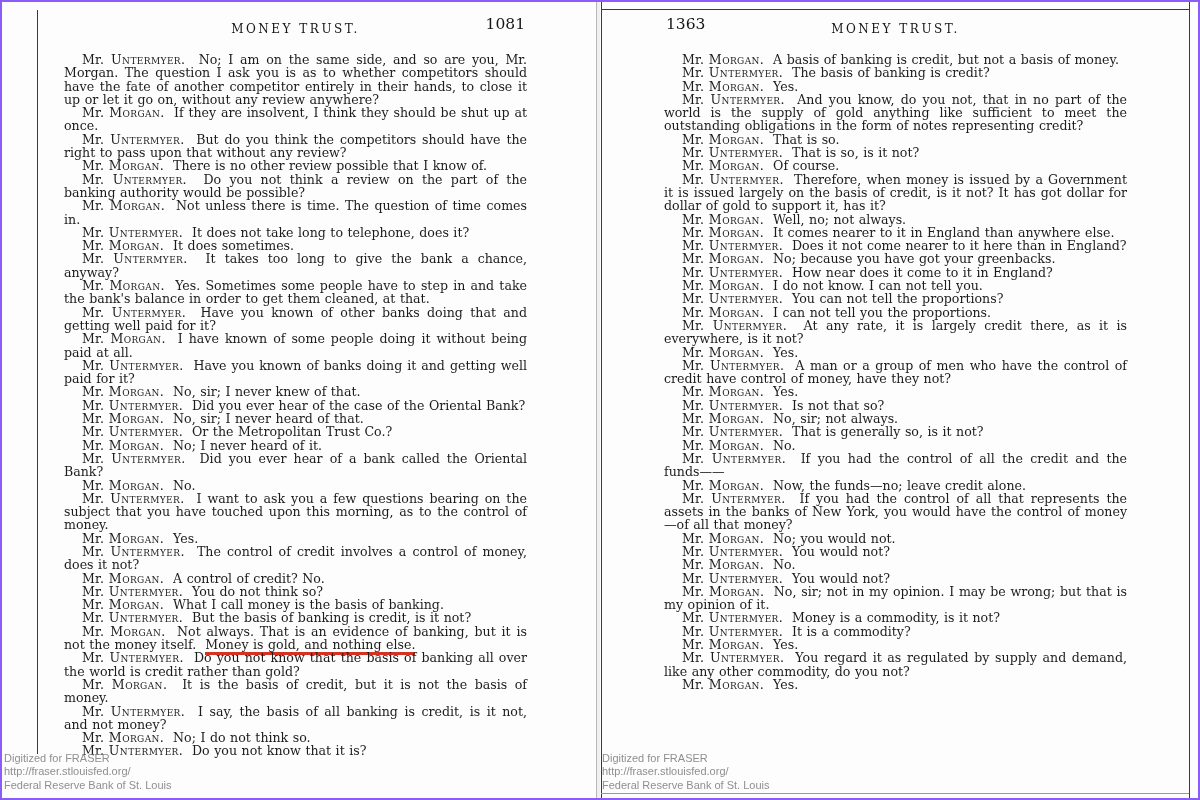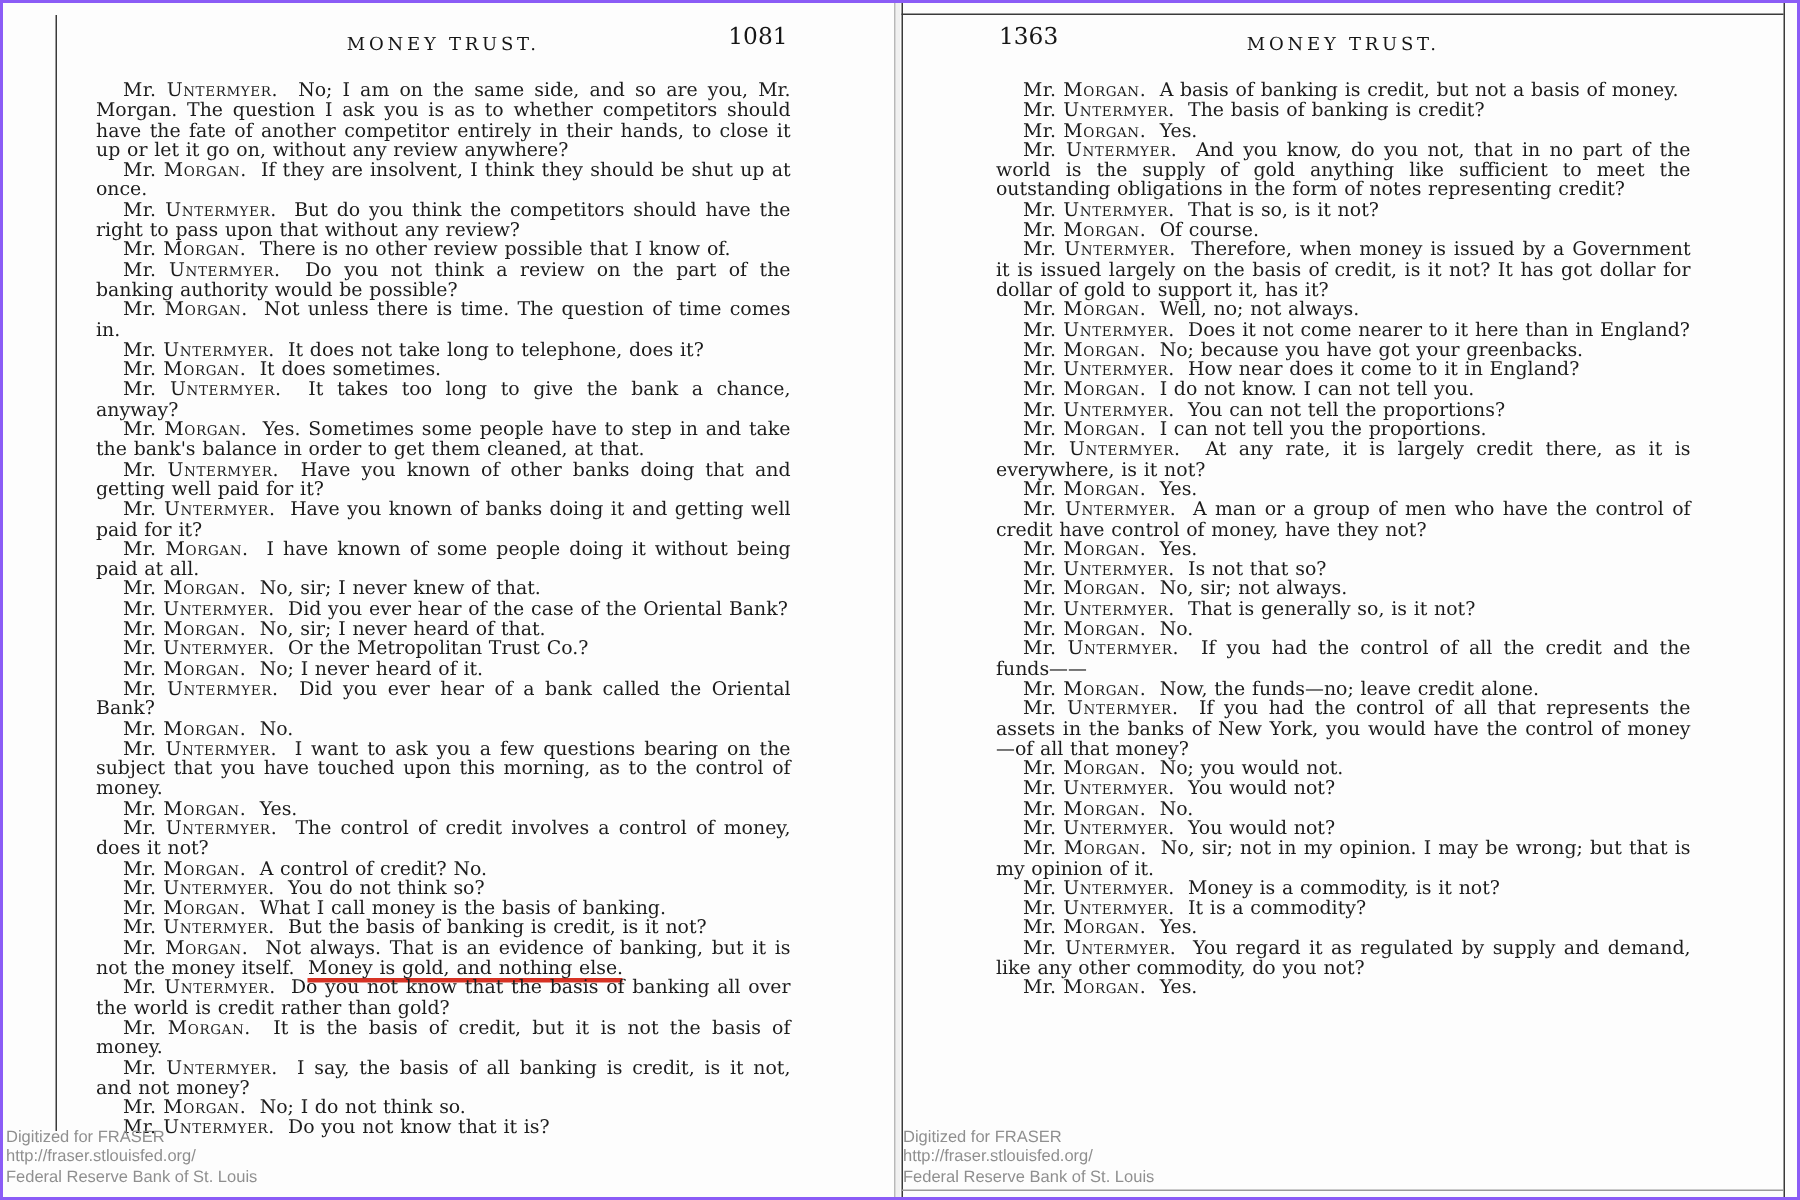--- a/index.html
+++ b/index.html
@@ -107,22 +107,22 @@
           <p class="speech"><span class="speaker">Mr. <span class="sc">Morgan</span>.</span>&nbsp; If they are insolvent, I think they should be shut up at once.</p>
           <p class="speech"><span class="speaker">Mr. <span class="sc">Untermyer</span>.</span>&nbsp; But do you think the competitors should have the right to pass upon that without any review?</p>
           <p class="speech"><span class="speaker">Mr. <span class="sc">Morgan</span>.</span>&nbsp; There is no other review possible that I know of.</p>
           <p class="speech"><span class="speaker">Mr. <span class="sc">Untermyer</span>.</span>&nbsp; Do you not think a review on the part of the banking authority would be possible?</p>
           <p class="speech"><span class="speaker">Mr. <span class="sc">Morgan</span>.</span>&nbsp; Not unless there is time.  The question of time comes in.</p>
           <p class="speech"><span class="speaker">Mr. <span class="sc">Untermyer</span>.</span>&nbsp; It does not take long to telephone, does it?</p>
           <p class="speech"><span class="speaker">Mr. <span class="sc">Morgan</span>.</span>&nbsp; It does sometimes.</p>
           <p class="speech"><span class="speaker">Mr. <span class="sc">Untermyer</span>.</span>&nbsp; It takes too long to give the bank a chance, anyway?</p>
           <p class="speech"><span class="speaker">Mr. <span class="sc">Morgan</span>.</span>&nbsp; Yes.  Sometimes some people have to step in and take the bank's balance in order to get them cleaned, at that.</p>
           <p class="speech"><span class="speaker">Mr. <span class="sc">Untermyer</span>.</span>&nbsp; Have you known of other banks doing that and getting well paid for it?</p>
+          <p class="speech"><span class="speaker">Mr. <span class="sc">Morgan</span>.</span>&nbsp; I have known of some people doing it without being paid at all.</p>
           <p class="speech"><span class="speaker">Mr. <span class="sc">Untermyer</span>.</span>&nbsp; Have you known of banks doing it and getting well paid for it?</p>
-          <p class="speech"><span class="speaker">Mr. <span class="sc">Morgan</span>.</span>&nbsp; I have known of some people doing it without being paid at all.</p>
           <p class="speech"><span class="speaker">Mr. <span class="sc">Morgan</span>.</span>&nbsp; No, sir; I never knew of that.</p>
           <p class="speech"><span class="speaker">Mr. <span class="sc">Untermyer</span>.</span>&nbsp; Did you ever hear of the case of the Oriental Bank?</p>
           <p class="speech"><span class="speaker">Mr. <span class="sc">Morgan</span>.</span>&nbsp; No, sir; I never heard of that.</p>
           <p class="speech"><span class="speaker">Mr. <span class="sc">Untermyer</span>.</span>&nbsp; Or the Metropolitan Trust Co.?</p>
           <p class="speech"><span class="speaker">Mr. <span class="sc">Morgan</span>.</span>&nbsp; No; I never heard of it.</p>
           <p class="speech"><span class="speaker">Mr. <span class="sc">Untermyer</span>.</span>&nbsp; Did you ever hear of a bank called the Oriental Bank?</p>
           <p class="speech"><span class="speaker">Mr. <span class="sc">Morgan</span>.</span>&nbsp; No.</p>
           <p class="speech"><span class="speaker">Mr. <span class="sc">Untermyer</span>.</span>&nbsp; I want to ask you a few questions bearing on the subject that you have touched upon this morning, as to the control of money.</p>
           <p class="speech"><span class="speaker">Mr. <span class="sc">Morgan</span>.</span>&nbsp; Yes.</p>
           <p class="speech"><span class="speaker">Mr. <span class="sc">Untermyer</span>.</span>&nbsp; The control of credit involves a control of money, does it not?</p>
@@ -153,24 +153,26 @@
     <div class="text-col">
       <div class="page-header">
         <span class="running-title">MONEY TRUST.</span>
         <span class="page-number num-left">1363</span>
       </div>
       <div class="page-body" id="page-body-1">
           <p class="speech"><span class="speaker">Mr. <span class="sc">Morgan</span>.</span>&nbsp; A basis of banking is credit, but not a basis of money.</p>
           <p class="speech"><span class="speaker">Mr. <span class="sc">Untermyer</span>.</span>&nbsp; The basis of banking is credit?</p>
           <p class="speech"><span class="speaker">Mr. <span class="sc">Morgan</span>.</span>&nbsp; Yes.</p>
           <p class="speech"><span class="speaker">Mr. <span class="sc">Untermyer</span>.</span>&nbsp; And you know, do you not, that in no part of the world is the supply of gold anything like sufficient to meet the outstanding obligations in the form of notes representing credit?</p>
+          <p class="speech"><span class="speaker">Mr. <span class="sc">Morgan</span>.</span>&nbsp; That is so.</p>
           <p class="speech"><span class="speaker">Mr. <span class="sc">Untermyer</span>.</span>&nbsp; That is so, is it not?</p>
           <p class="speech"><span class="speaker">Mr. <span class="sc">Morgan</span>.</span>&nbsp; Of course.</p>
           <p class="speech"><span class="speaker">Mr. <span class="sc">Untermyer</span>.</span>&nbsp; Therefore, when money is issued by a Government it is issued largely on the basis of credit, is it not?  It has got dollar for dollar of gold to support it, has it?</p>
           <p class="speech"><span class="speaker">Mr. <span class="sc">Morgan</span>.</span>&nbsp; Well, no; not always.</p>
+          <p class="speech"><span class="speaker">Mr. <span class="sc">Morgan</span>.</span>&nbsp; It comes nearer to it in England than anywhere else.</p>
           <p class="speech"><span class="speaker">Mr. <span class="sc">Untermyer</span>.</span>&nbsp; Does it not come nearer to it here than in England?</p>
           <p class="speech"><span class="speaker">Mr. <span class="sc">Morgan</span>.</span>&nbsp; No; because you have got your greenbacks.</p>
           <p class="speech"><span class="speaker">Mr. <span class="sc">Untermyer</span>.</span>&nbsp; How near does it come to it in England?</p>
           <p class="speech"><span class="speaker">Mr. <span class="sc">Morgan</span>.</span>&nbsp; I do not know.  I can not tell you.</p>
           <p class="speech"><span class="speaker">Mr. <span class="sc">Untermyer</span>.</span>&nbsp; You can not tell the proportions?</p>
           <p class="speech"><span class="speaker">Mr. <span class="sc">Morgan</span>.</span>&nbsp; I can not tell you the proportions.</p>
           <p class="speech"><span class="speaker">Mr. <span class="sc">Untermyer</span>.</span>&nbsp; At any rate, it is largely credit there, as it is everywhere, is it not?</p>
           <p class="speech"><span class="speaker">Mr. <span class="sc">Morgan</span>.</span>&nbsp; Yes.</p>
           <p class="speech"><span class="speaker">Mr. <span class="sc">Untermyer</span>.</span>&nbsp; A man or a group of men who have the control of credit have control of money, have they not?</p>
           <p class="speech"><span class="speaker">Mr. <span class="sc">Morgan</span>.</span>&nbsp; Yes.</p>

